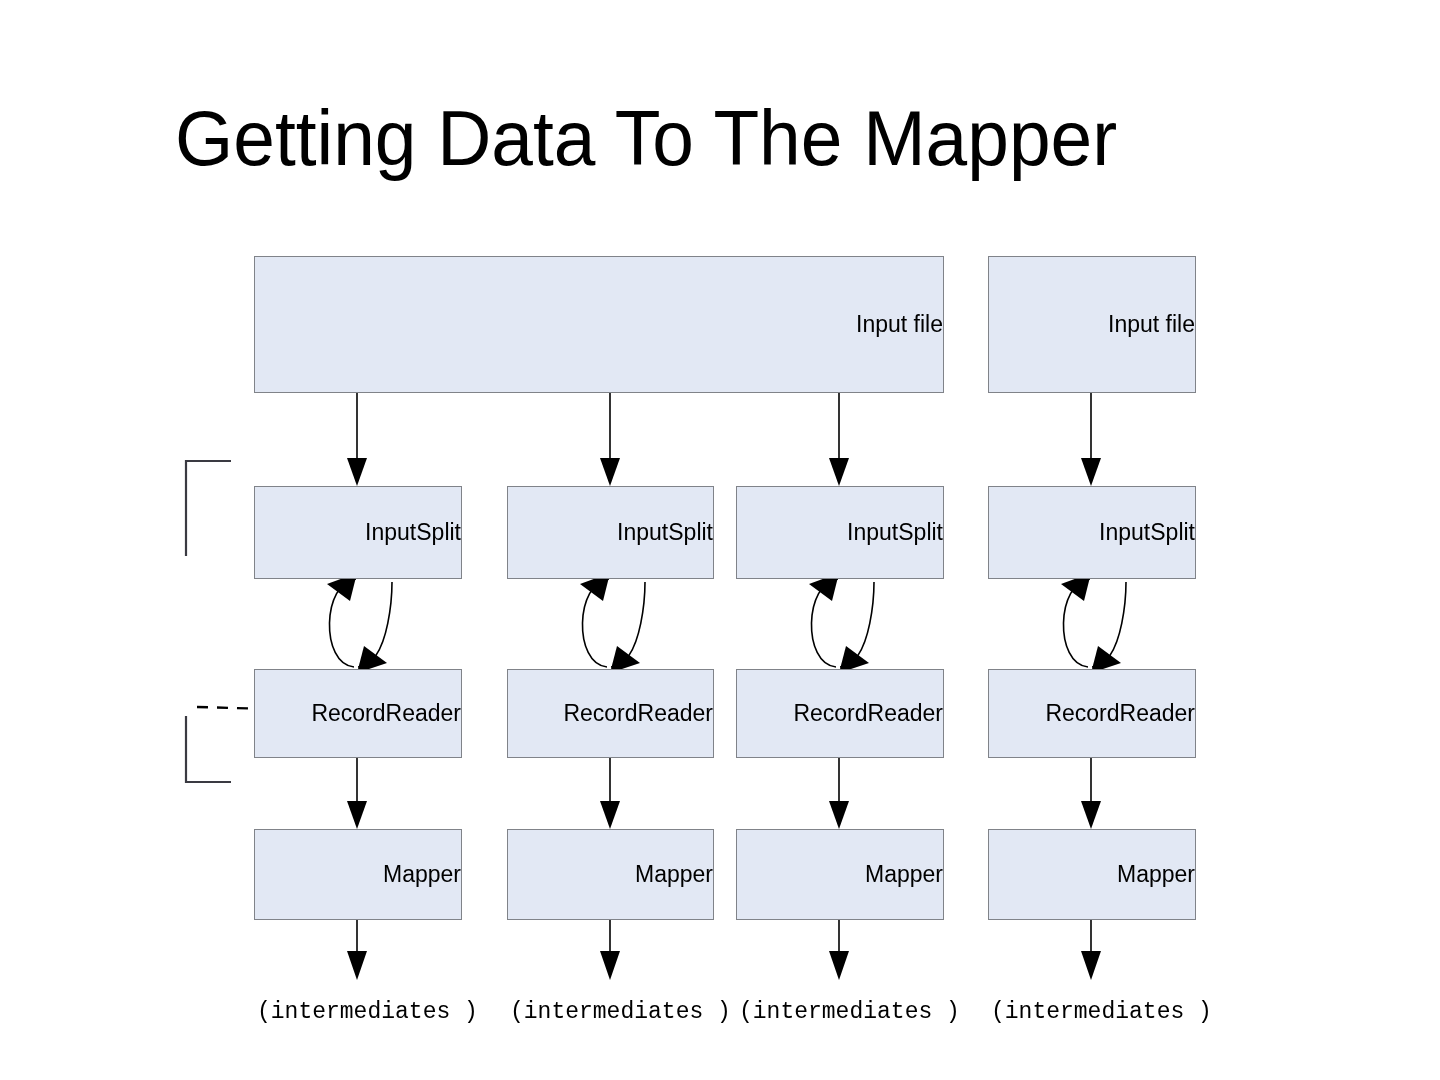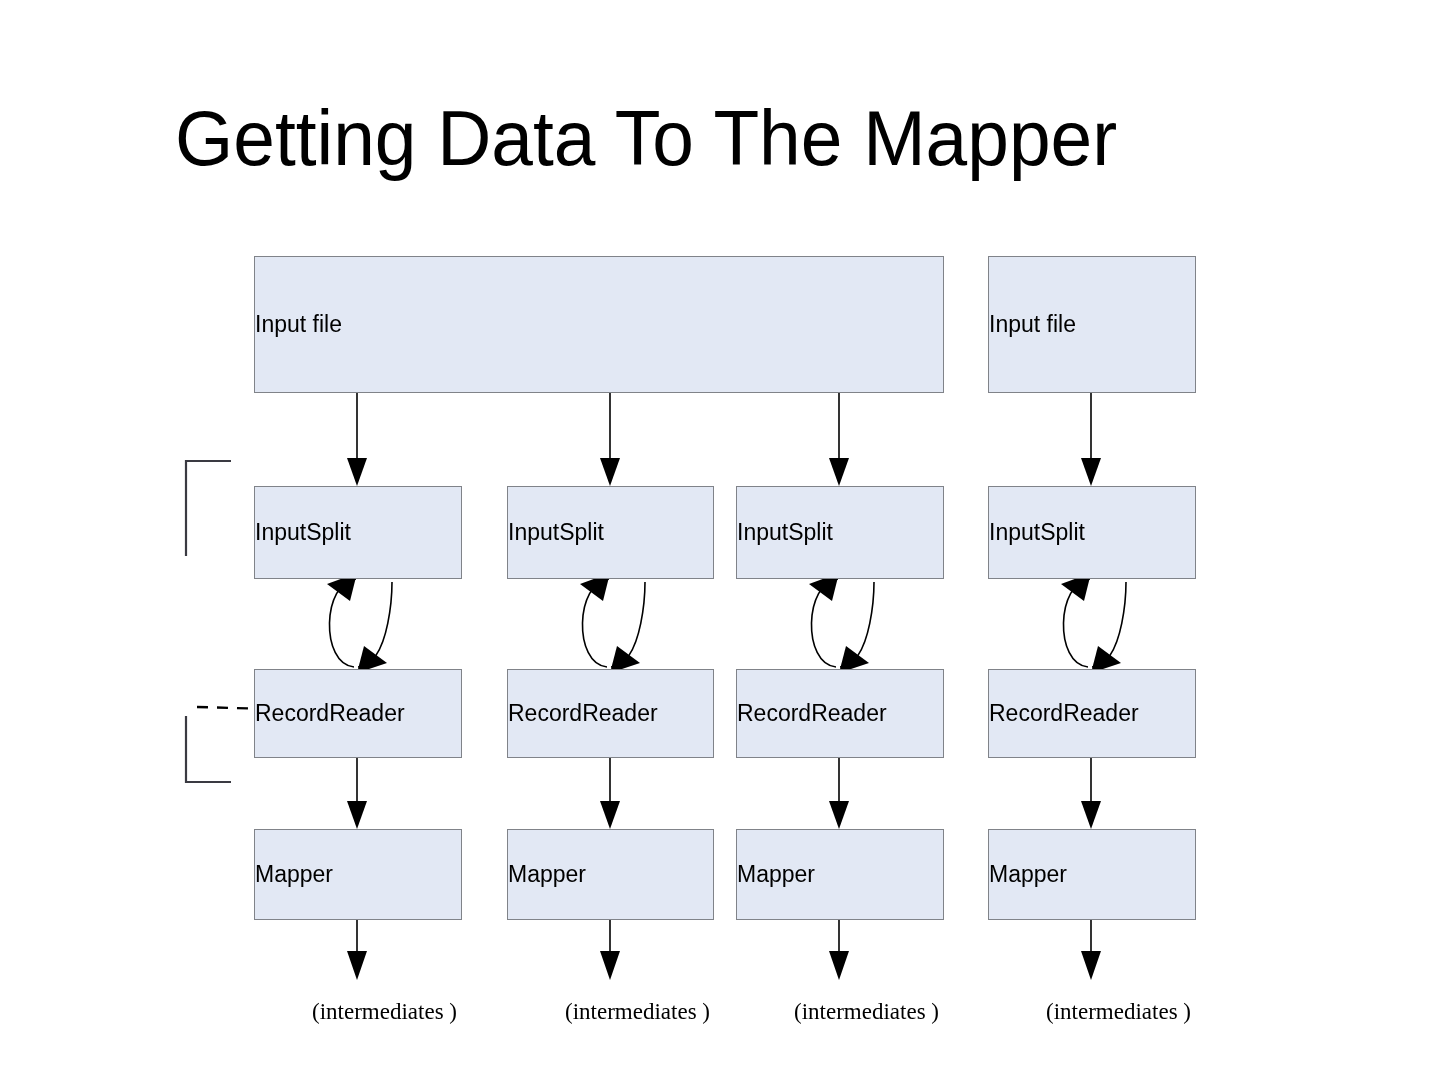--- a/index.html
+++ b/index.html
@@ -51,31 +51,31 @@
     height: 1080px;
   }
 
   .node {
     position: absolute;
     box-sizing: border-box;
     background: #e2e8f4;
     border: 1.5px solid #808389;
     display: flex;
     align-items: center;
-    justify-content: flex-start;
+    justify-content: flex-end;
     font-family: "Liberation Sans", sans-serif;
     font-size: 23px;
     line-height: 1.1;
     color: #000000;
     white-space: nowrap;
   }
 
   .leaf-label {
     position: absolute;
-    font-family: Liberation Serif, serif;
+    font-family: Liberation Mono, monospace;
     font-size: 23px;
     color: #000000;
     white-space: nowrap;
     text-align: right;
   }
 
   
   #connectors {
     position: absolute;
     left: 0; top: 0;

